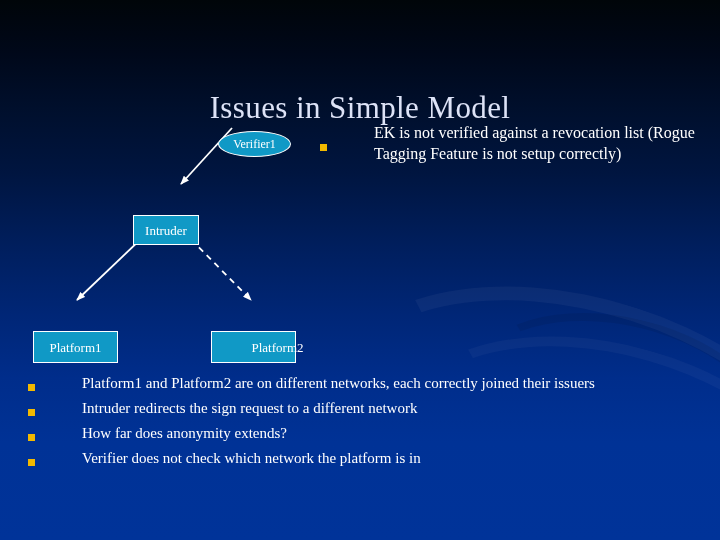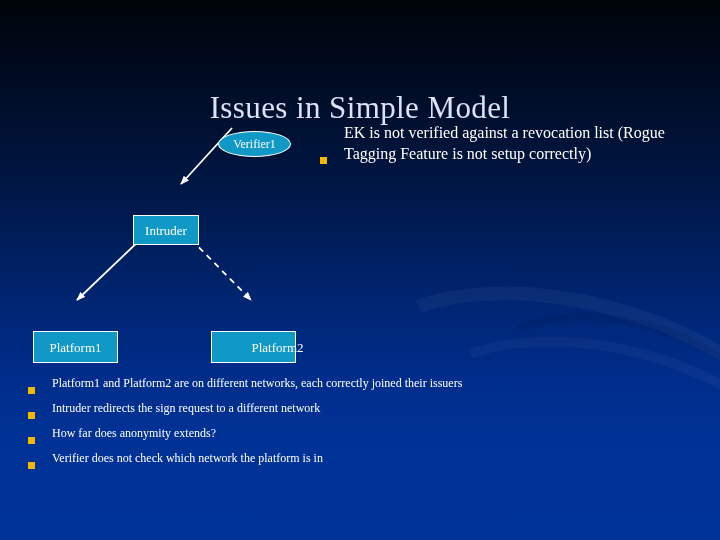--- a/index.html
+++ b/index.html
@@ -141,34 +141,35 @@
     top: 122px;
     width: 392px;
   }
   #bullets-bottom {
     left: 28px;
     top: 372px;
     width: 672px;
   }
   .bullet-row {
     display: flex;
-    align-items: flex-end;
+    align-items: center;
     margin-bottom: 3px;
+    gap: 30px;
   }
   .bullet-marker {
     flex: 0 0 auto;
     width: 7px;
     height: 7px;
     background: #f2b900;
     margin-top: 8px;
     margin-right: 17px;
   }
   .bullet-text {
     flex: 1 1 auto;
-    font-size: 12px;
+    font-size: 15px;
     line-height: 22px;
     color: #ffffff;
   }
   #bullets-right .bullet-text {
     font-size: 16px;
     line-height: 21px;
   }
 </style>
 </head>
 <body>

